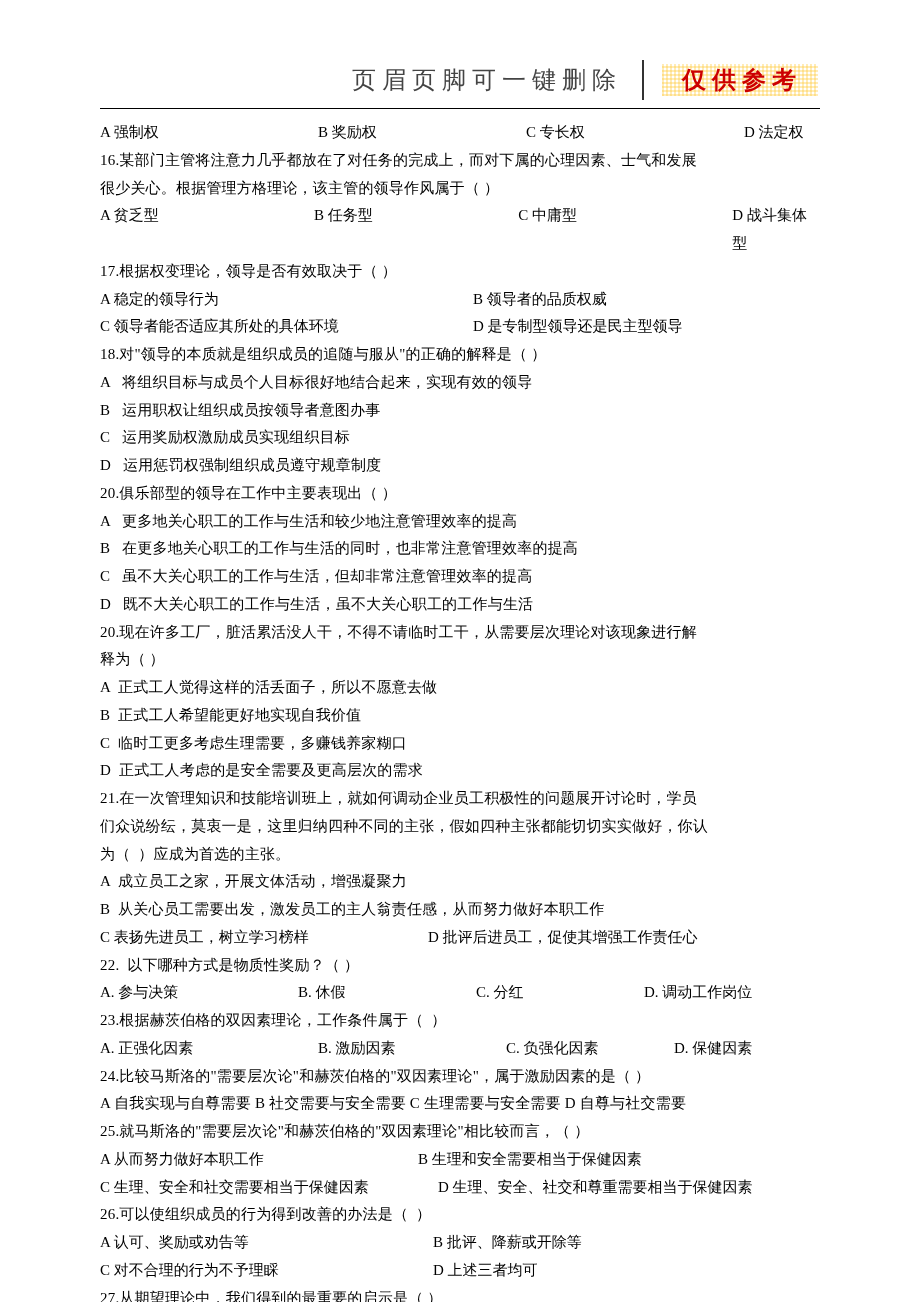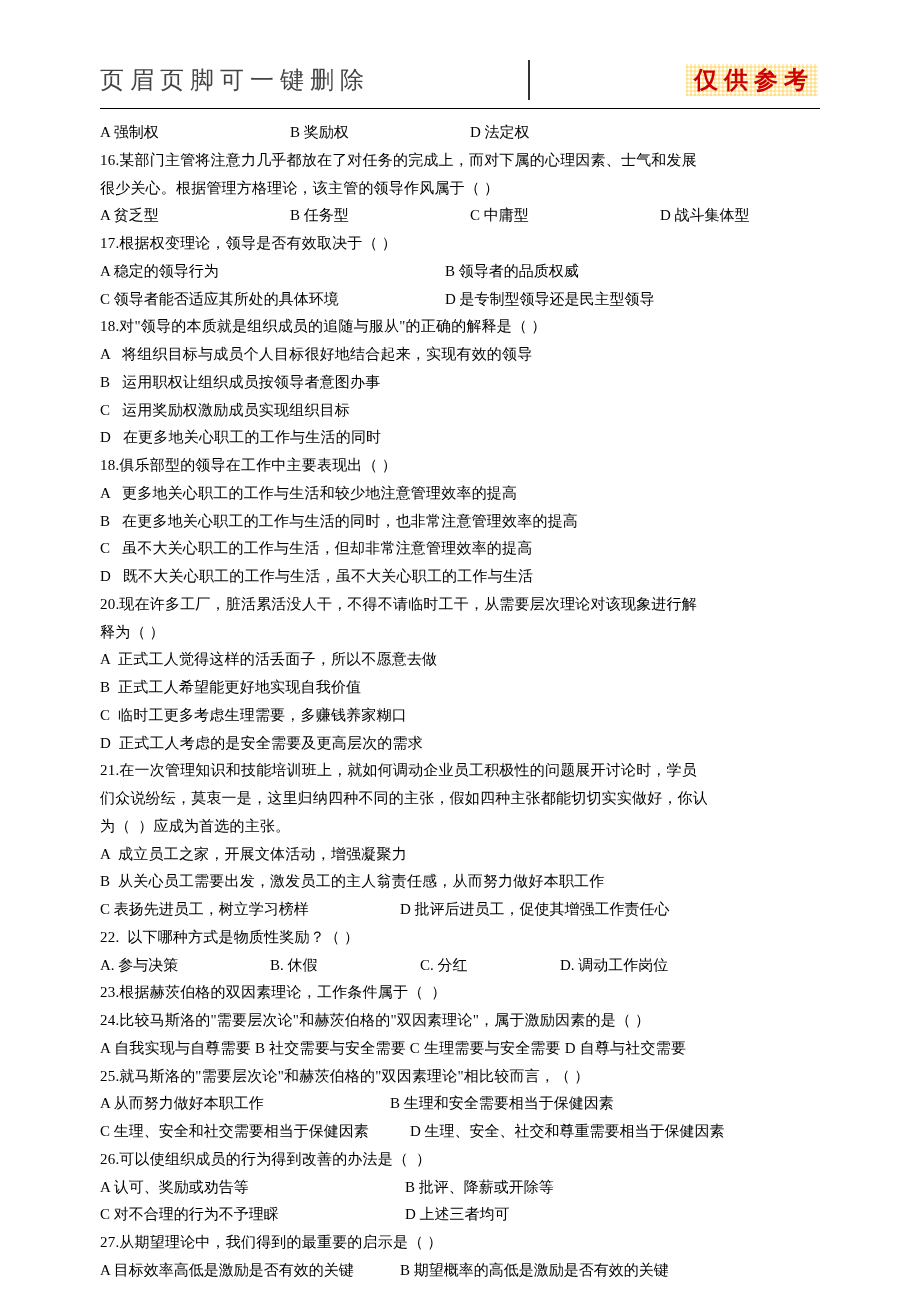--- a/index.html
+++ b/index.html
@@ -10,21 +10,21 @@
     font-size: 15px;
     color: #000;
     width: 920px;
   }
   .page {
     padding: 60px 100px 40px 100px;
   }
   .header {
     display: flex;
     align-items: center;
-    justify-content: space-between;
+    justify-content: flex-end;
     margin-bottom: 8px;
     gap: 20px;
   }
   .header-left {
     font-size: 24px;
     letter-spacing: 6px;
     color: #444;
     font-family: "SimHei", "黑体", sans-serif;
   }
   .divider-v {
@@ -32,21 +32,21 @@
     height: 40px;
     background: #333;
   }
   .header-right {
     position: relative;
     font-size: 24px;
     letter-spacing: 6px;
     font-family: "KaiTi", "楷体", serif;
     color: #c00;
     font-weight: bold;
-    padding: 2px 6px;
+    padding: 2px 18px;
   }
   .header-right::before {
     content: "";
     position: absolute;
     left: -2px; right: 2px; top: 2px; bottom: 2px;
     background: repeating-linear-gradient(0deg, rgba(255,200,50,0.35) 0 2px, transparent 2px 4px),
                 repeating-linear-gradient(90deg, rgba(255,200,50,0.35) 0 2px, transparent 2px 4px);
     z-index: -1;
   }
   .hr {
@@ -56,20 +56,21 @@
   }
   .content {
     line-height: 1.85;
   }
   .line {
     white-space: pre;
     letter-spacing: 0.2px;
   }
   .row {
     display: flex;
+    gap: 28px;
   }
   .opt {
     display: inline-block;
   }
 </style>
 </head>
 <body>
 
 <div class="page">
   <div class="header">
@@ -77,20 +78,21 @@
     <div class="divider-v"></div>
     <span class="header-right">仅供参考</span>
   </div>
   <hr class="hr">
 
   <div class="content">
 
     <div class="row">
       <span class="opt" style="width:190px">A  强制权</span>
       <span class="opt" style="width:180px">B  奖励权</span>
+      <span class="opt" style="width:190px">C  专长权</span>
       <span class="opt">D  法定权</span>
     </div>
 
     <div class="line">16.某部门主管将注意力几乎都放在了对任务的完成上，而对下属的心理因素、士气和发展</div>
     <div class="line">很少关心。根据管理方格理论，该主管的领导作风属于（ ）</div>
     <div class="row">
       <span class="opt" style="width:190px">A  贫乏型</span>
       <span class="opt" style="width:180px">B  任务型</span>
       <span class="opt" style="width:190px">C 中庸型</span>
       <span class="opt">D  战斗集体型</span>
@@ -103,23 +105,23 @@
     </div>
     <div class="row">
       <span class="opt" style="width:345px">C  领导者能否适应其所处的具体环境</span>
       <span class="opt">D 是专制型领导还是民主型领导</span>
     </div>
 
     <div class="line">18.对"领导的本质就是组织成员的追随与服从"的正确的解释是（ ）</div>
     <div class="line">A   将组织目标与成员个人目标很好地结合起来，实现有效的领导</div>
     <div class="line">B   运用职权让组织成员按领导者意图办事</div>
     <div class="line">C   运用奖励权激励成员实现组织目标</div>
-    <div class="line">D   在更多地关心职工的工作与生活的同时</div>
+    <div class="line">D   运用惩罚权强制组织成员遵守规章制度</div>
 
-    <div class="line">18.俱乐部型的领导在工作中主要表现出（ ）</div>
+    <div class="line">20.俱乐部型的领导在工作中主要表现出（ ）</div>
     <div class="line">A   更多地关心职工的工作与生活和较少地注意管理效率的提高</div>
     <div class="line">B   在更多地关心职工的工作与生活的同时，也非常注意管理效率的提高</div>
     <div class="line">C   虽不大关心职工的工作与生活，但却非常注意管理效率的提高</div>
     <div class="line">D   既不大关心职工的工作与生活，虽不大关心职工的工作与生活</div>
 
     <div class="line">20.现在许多工厂，脏活累活没人干，不得不请临时工干，从需要层次理论对该现象进行解</div>
     <div class="line">释为（ ）</div>
     <div class="line">A  正式工人觉得这样的活丢面子，所以不愿意去做</div>
     <div class="line">B  正式工人希望能更好地实现自我价值</div>
     <div class="line">C  临时工更多考虑生理需要，多赚钱养家糊口</div>
@@ -137,20 +139,26 @@
 
     <div class="line">22.  以下哪种方式是物质性奖励？（ ）</div>
     <div class="row">
       <span class="opt" style="width:170px">A. 参与决策</span>
       <span class="opt" style="width:150px">B. 休假</span>
       <span class="opt" style="width:140px">C. 分红</span>
       <span class="opt">D. 调动工作岗位</span>
     </div>
 
     <div class="line">23.根据赫茨伯格的双因素理论，工作条件属于（  ）</div>
+    <div class="row">
+      <span class="opt" style="width:190px">A. 正强化因素</span>
+      <span class="opt" style="width:160px">B. 激励因素</span>
+      <span class="opt" style="width:140px">C. 负强化因素</span>
+      <span class="opt">D. 保健因素</span>
+    </div>
 
     <div class="line">24.比较马斯洛的"需要层次论"和赫茨伯格的"双因素理论"，属于激励因素的是（ ）</div>
     <div class="line">A 自我实现与自尊需要 B 社交需要与安全需要 C 生理需要与安全需要 D 自尊与社交需要</div>
 
     <div class="line">25.就马斯洛的"需要层次论"和赫茨伯格的"双因素理论"相比较而言，（ ）</div>
     <div class="row">
       <span class="opt" style="width:290px">A 从而努力做好本职工作</span>
       <span class="opt">B 生理和安全需要相当于保健因素</span>
     </div>
     <div class="row">

